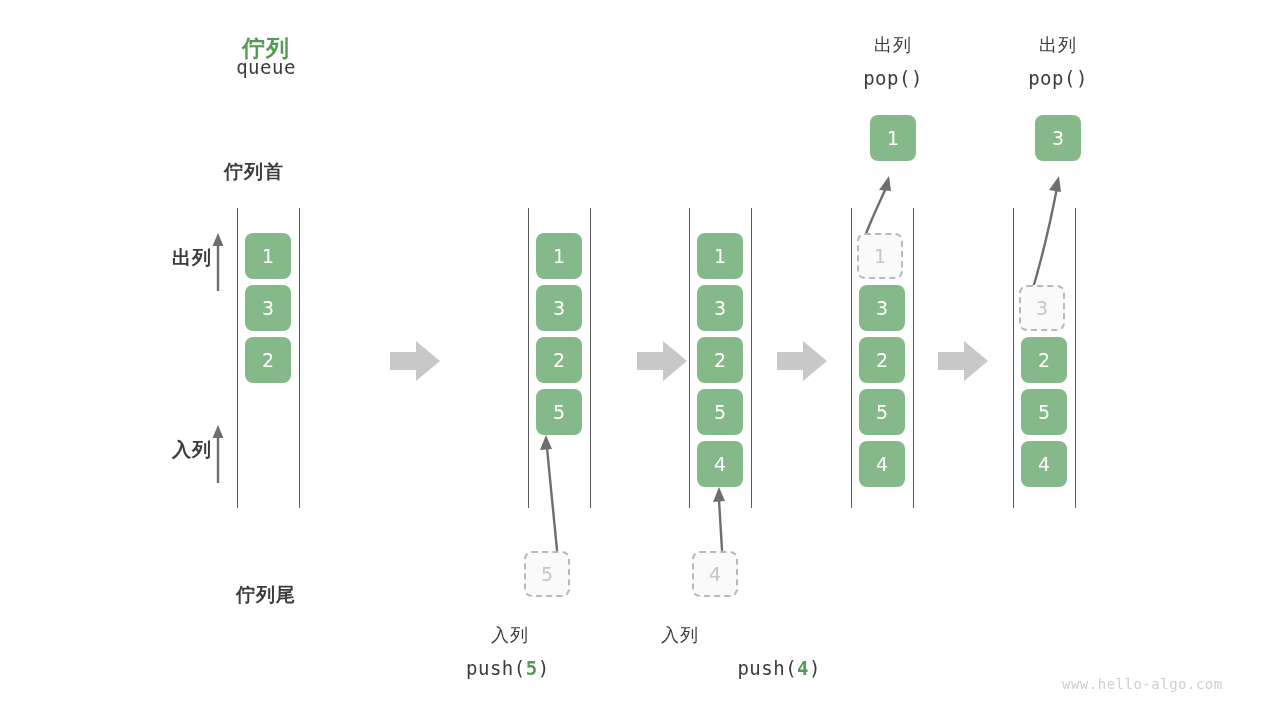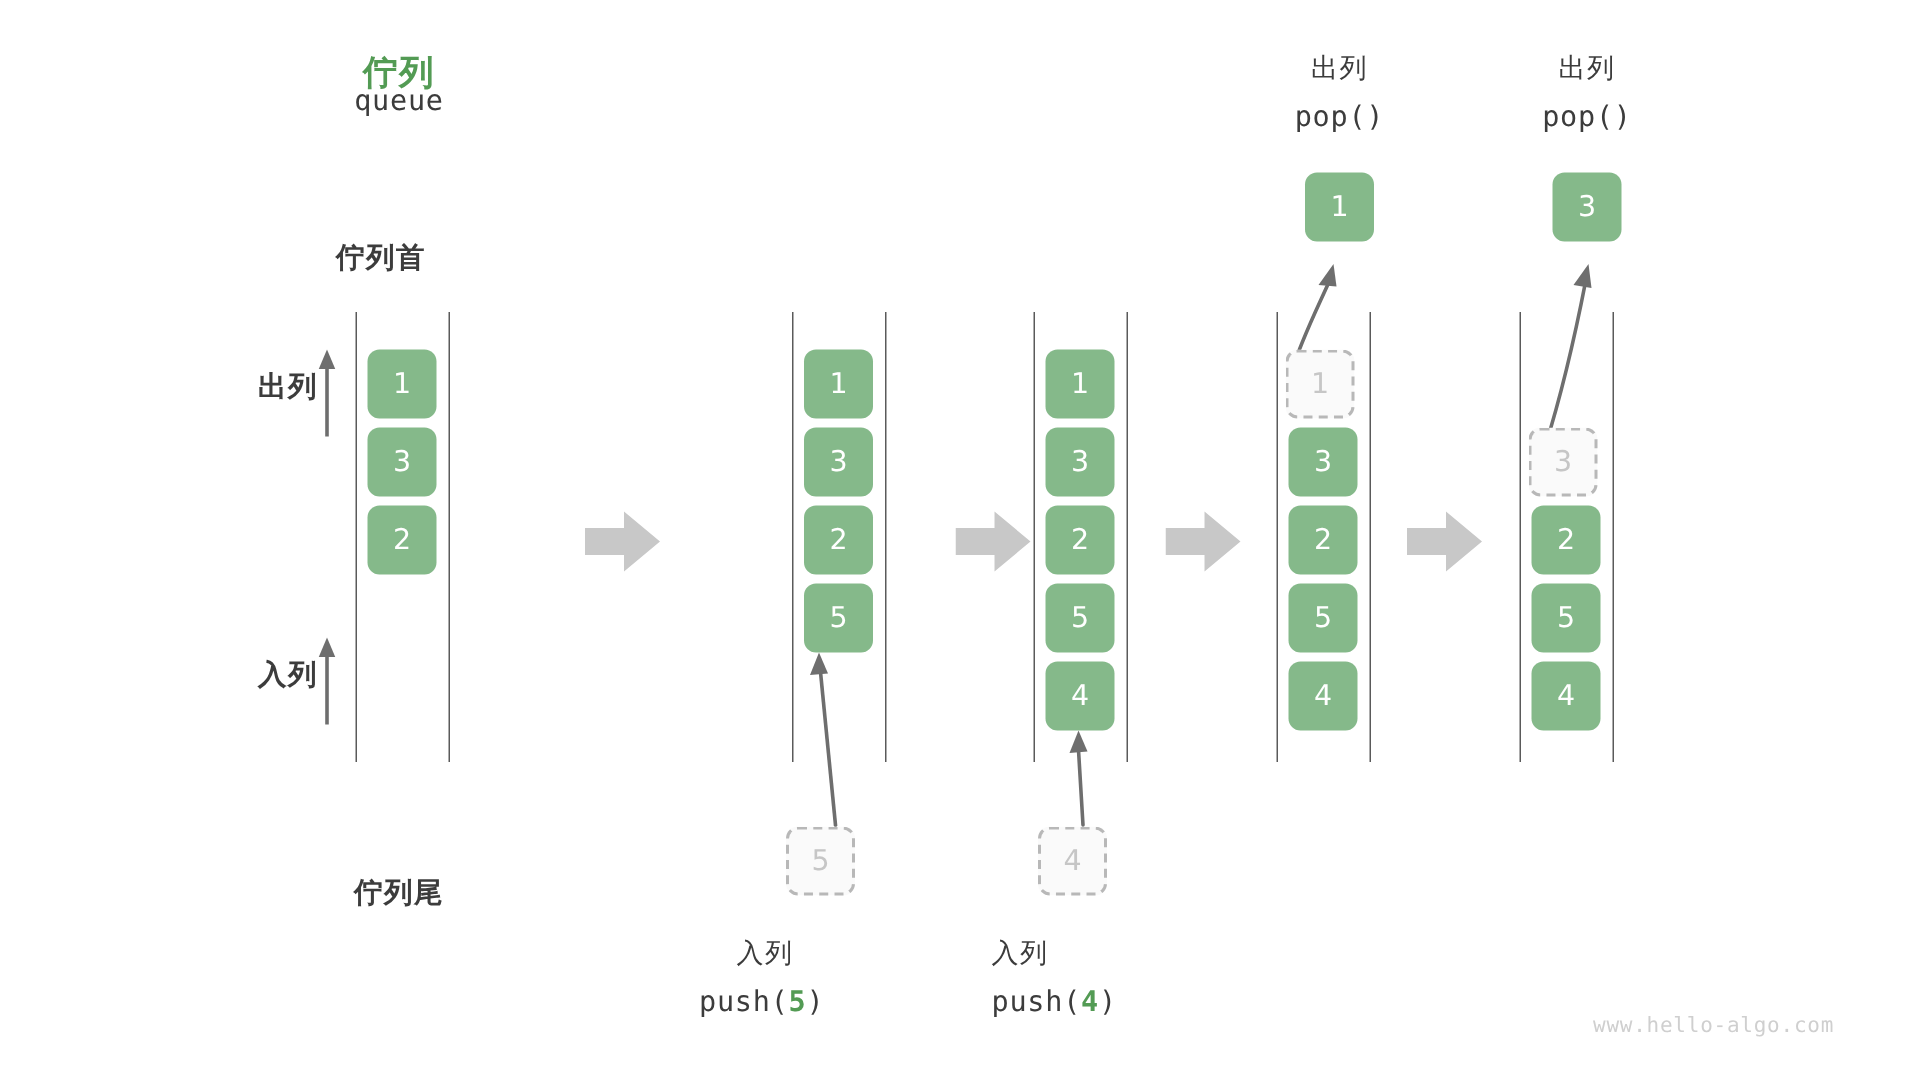--- a/index.html
+++ b/index.html
@@ -166,21 +166,21 @@
   <div class="box" style="left:697px; top:389px;">5</div>
   <div class="box" style="left:697px; top:441px;">4</div>
 
   <div class="box ghost" style="left:692px; top:551px;">4</div>
   <svg class="thin-arrow" style="left:700px; top:484px;" width="38" height="70">
     <line x1="22" y1="66" x2="19" y2="16" stroke="#6e6e6e" stroke-width="2.4" stroke-linecap="round"></line>
     <polygon points="19,3 13,18 25,17" fill="#6e6e6e"></polygon>
   </svg>
 
   <div class="abs op-cn" style="left:661px; top:623px; width:130px; text-align:left;">入列</div>
-  <div class="abs op-code" style="left:661px; top:657px; width:160px; text-align:left;"><span>push(</span><span class="arg">4</span><span>)</span></div>
+  <div class="abs op-code" style="left:661px; top:657px; width:160px; text-align:right;"><span>push(</span><span class="arg">4</span><span>)</span></div>
 
   <svg class="fat-arrow" style="left:777px; top:339px;" width="52" height="44">
     <polygon points="0,13 26,13 26,2 50,22 26,42 26,31 0,31" fill="#c8c8c8"></polygon>
   </svg>
 
   <div class="abs op-cn" style="left:835px; top:33px; width:116px;">出列</div>
   <div class="abs op-code" style="left:835px; top:67px; width:116px;"><span>pop(</span><span class="arg"></span><span>)</span></div>
 
   <div class="box" style="left:870px; top:115px;">1</div>
 

